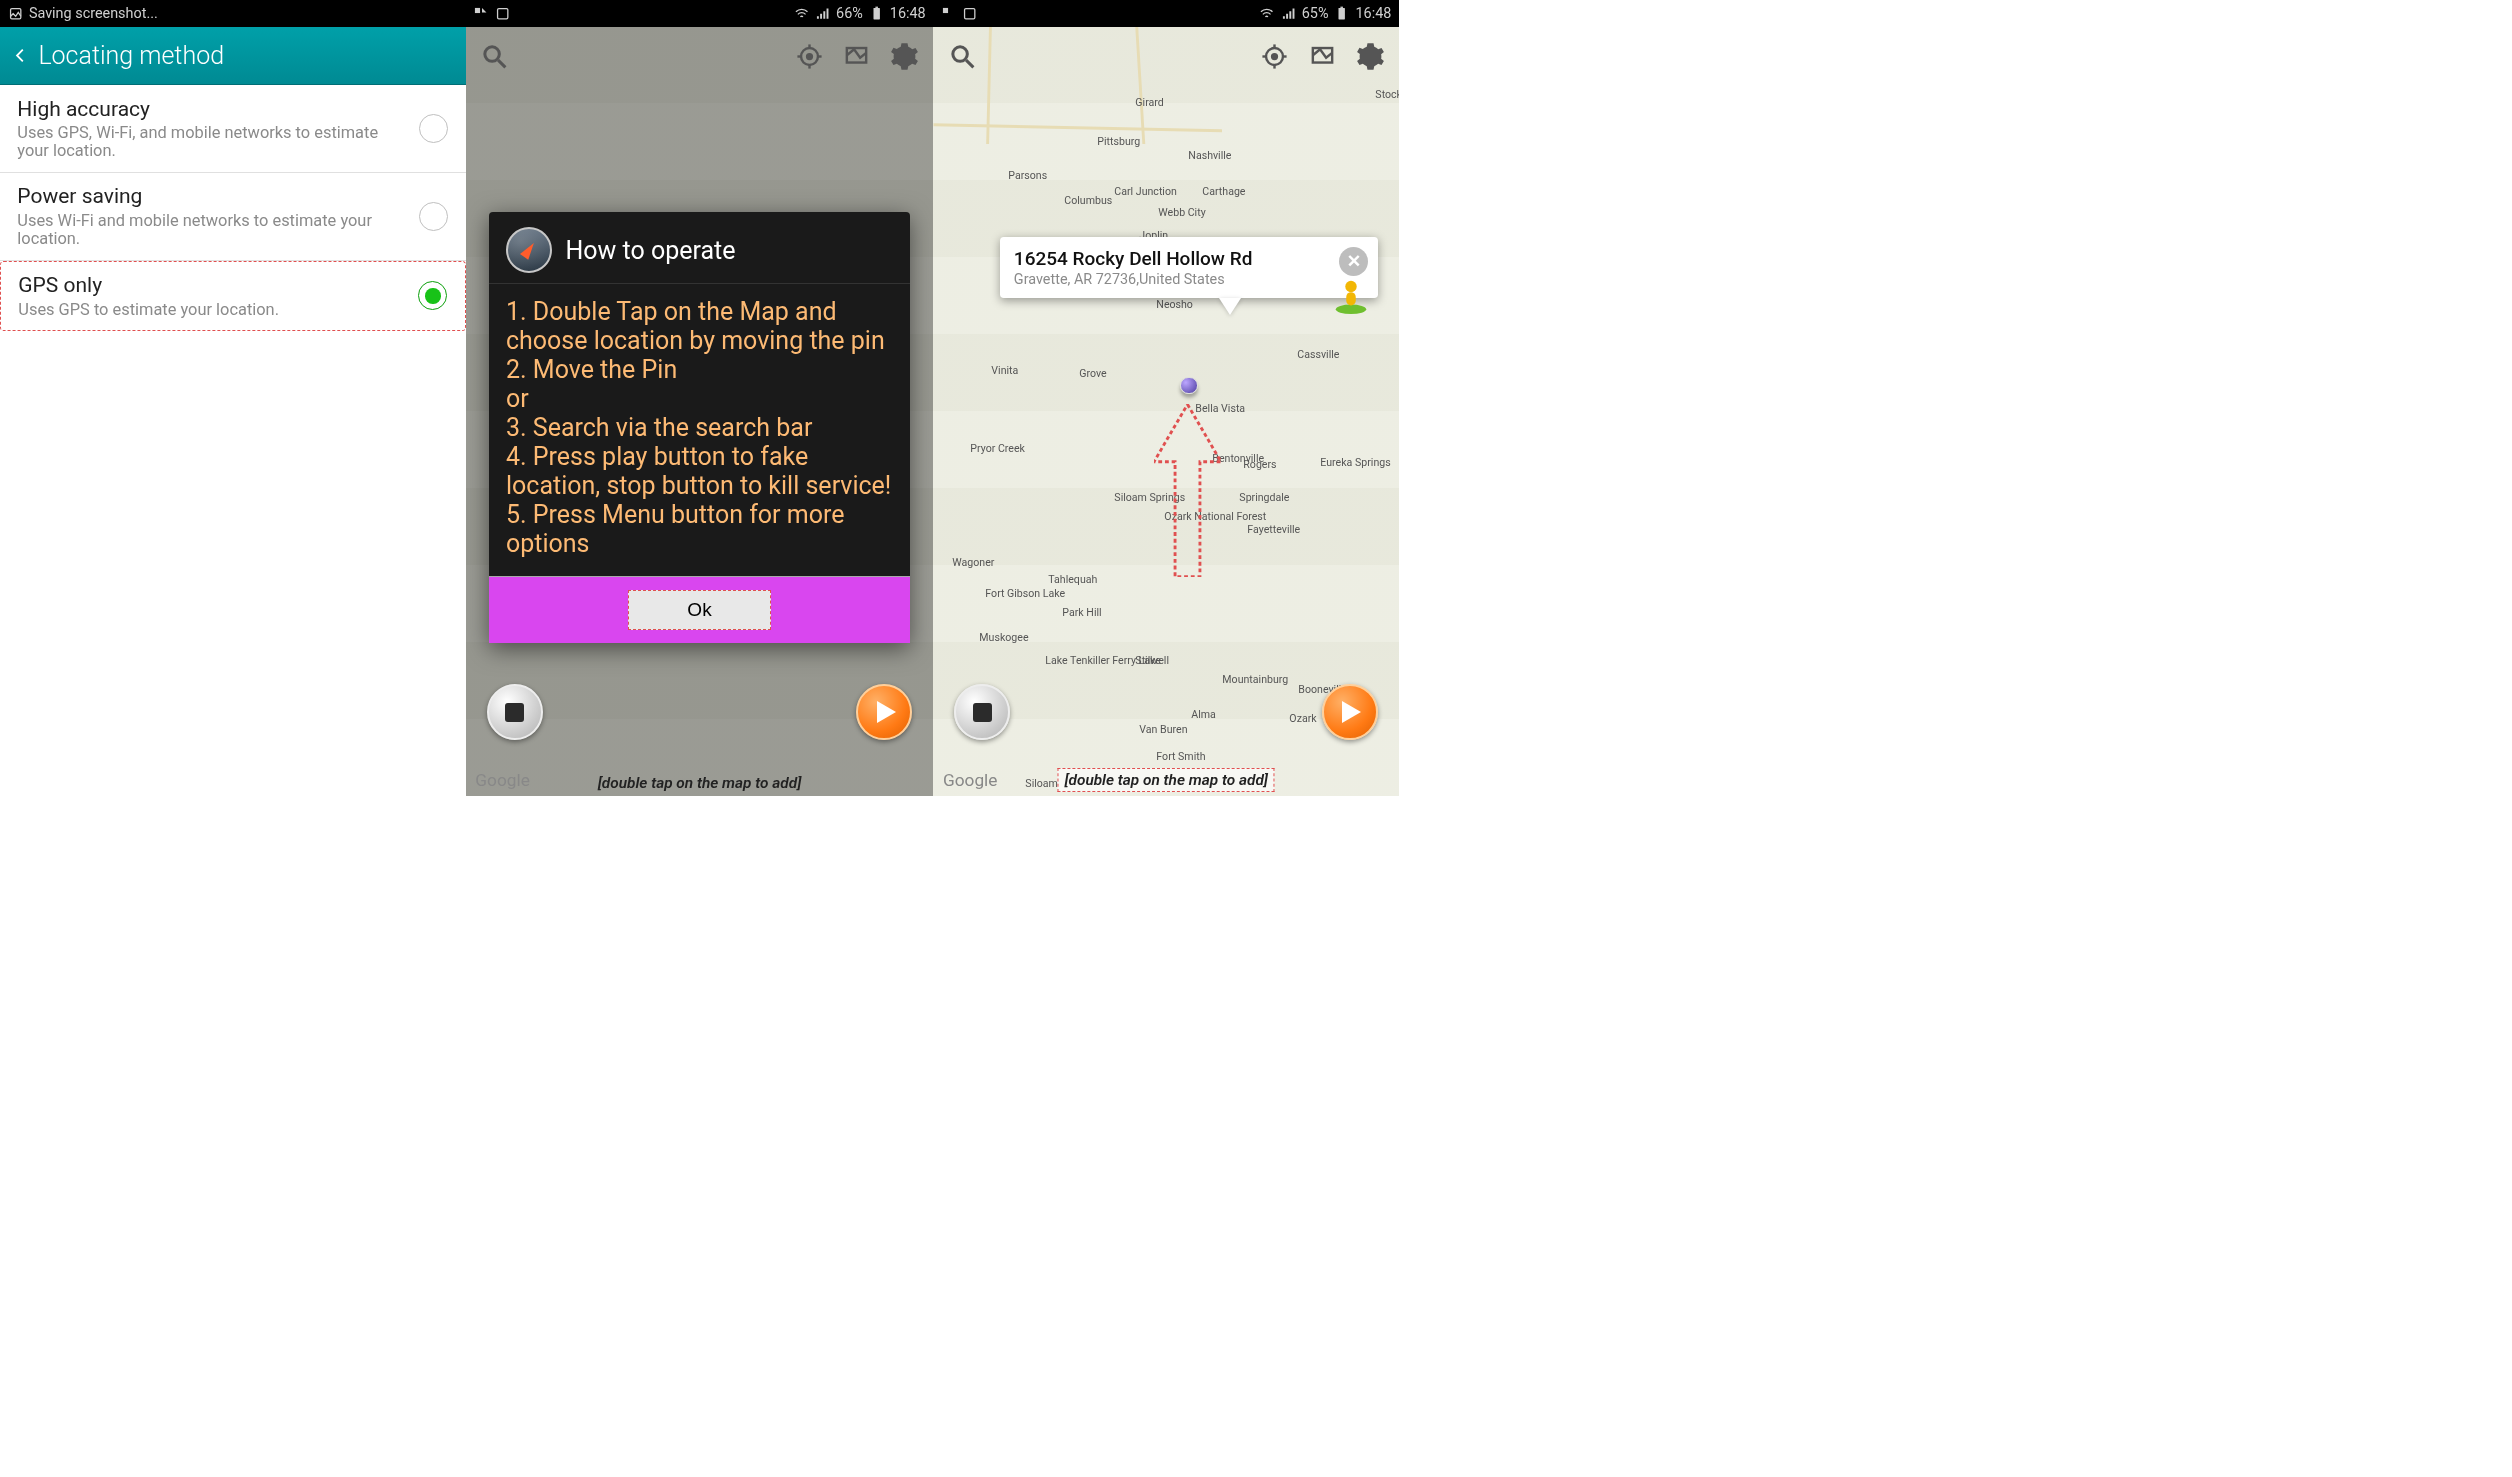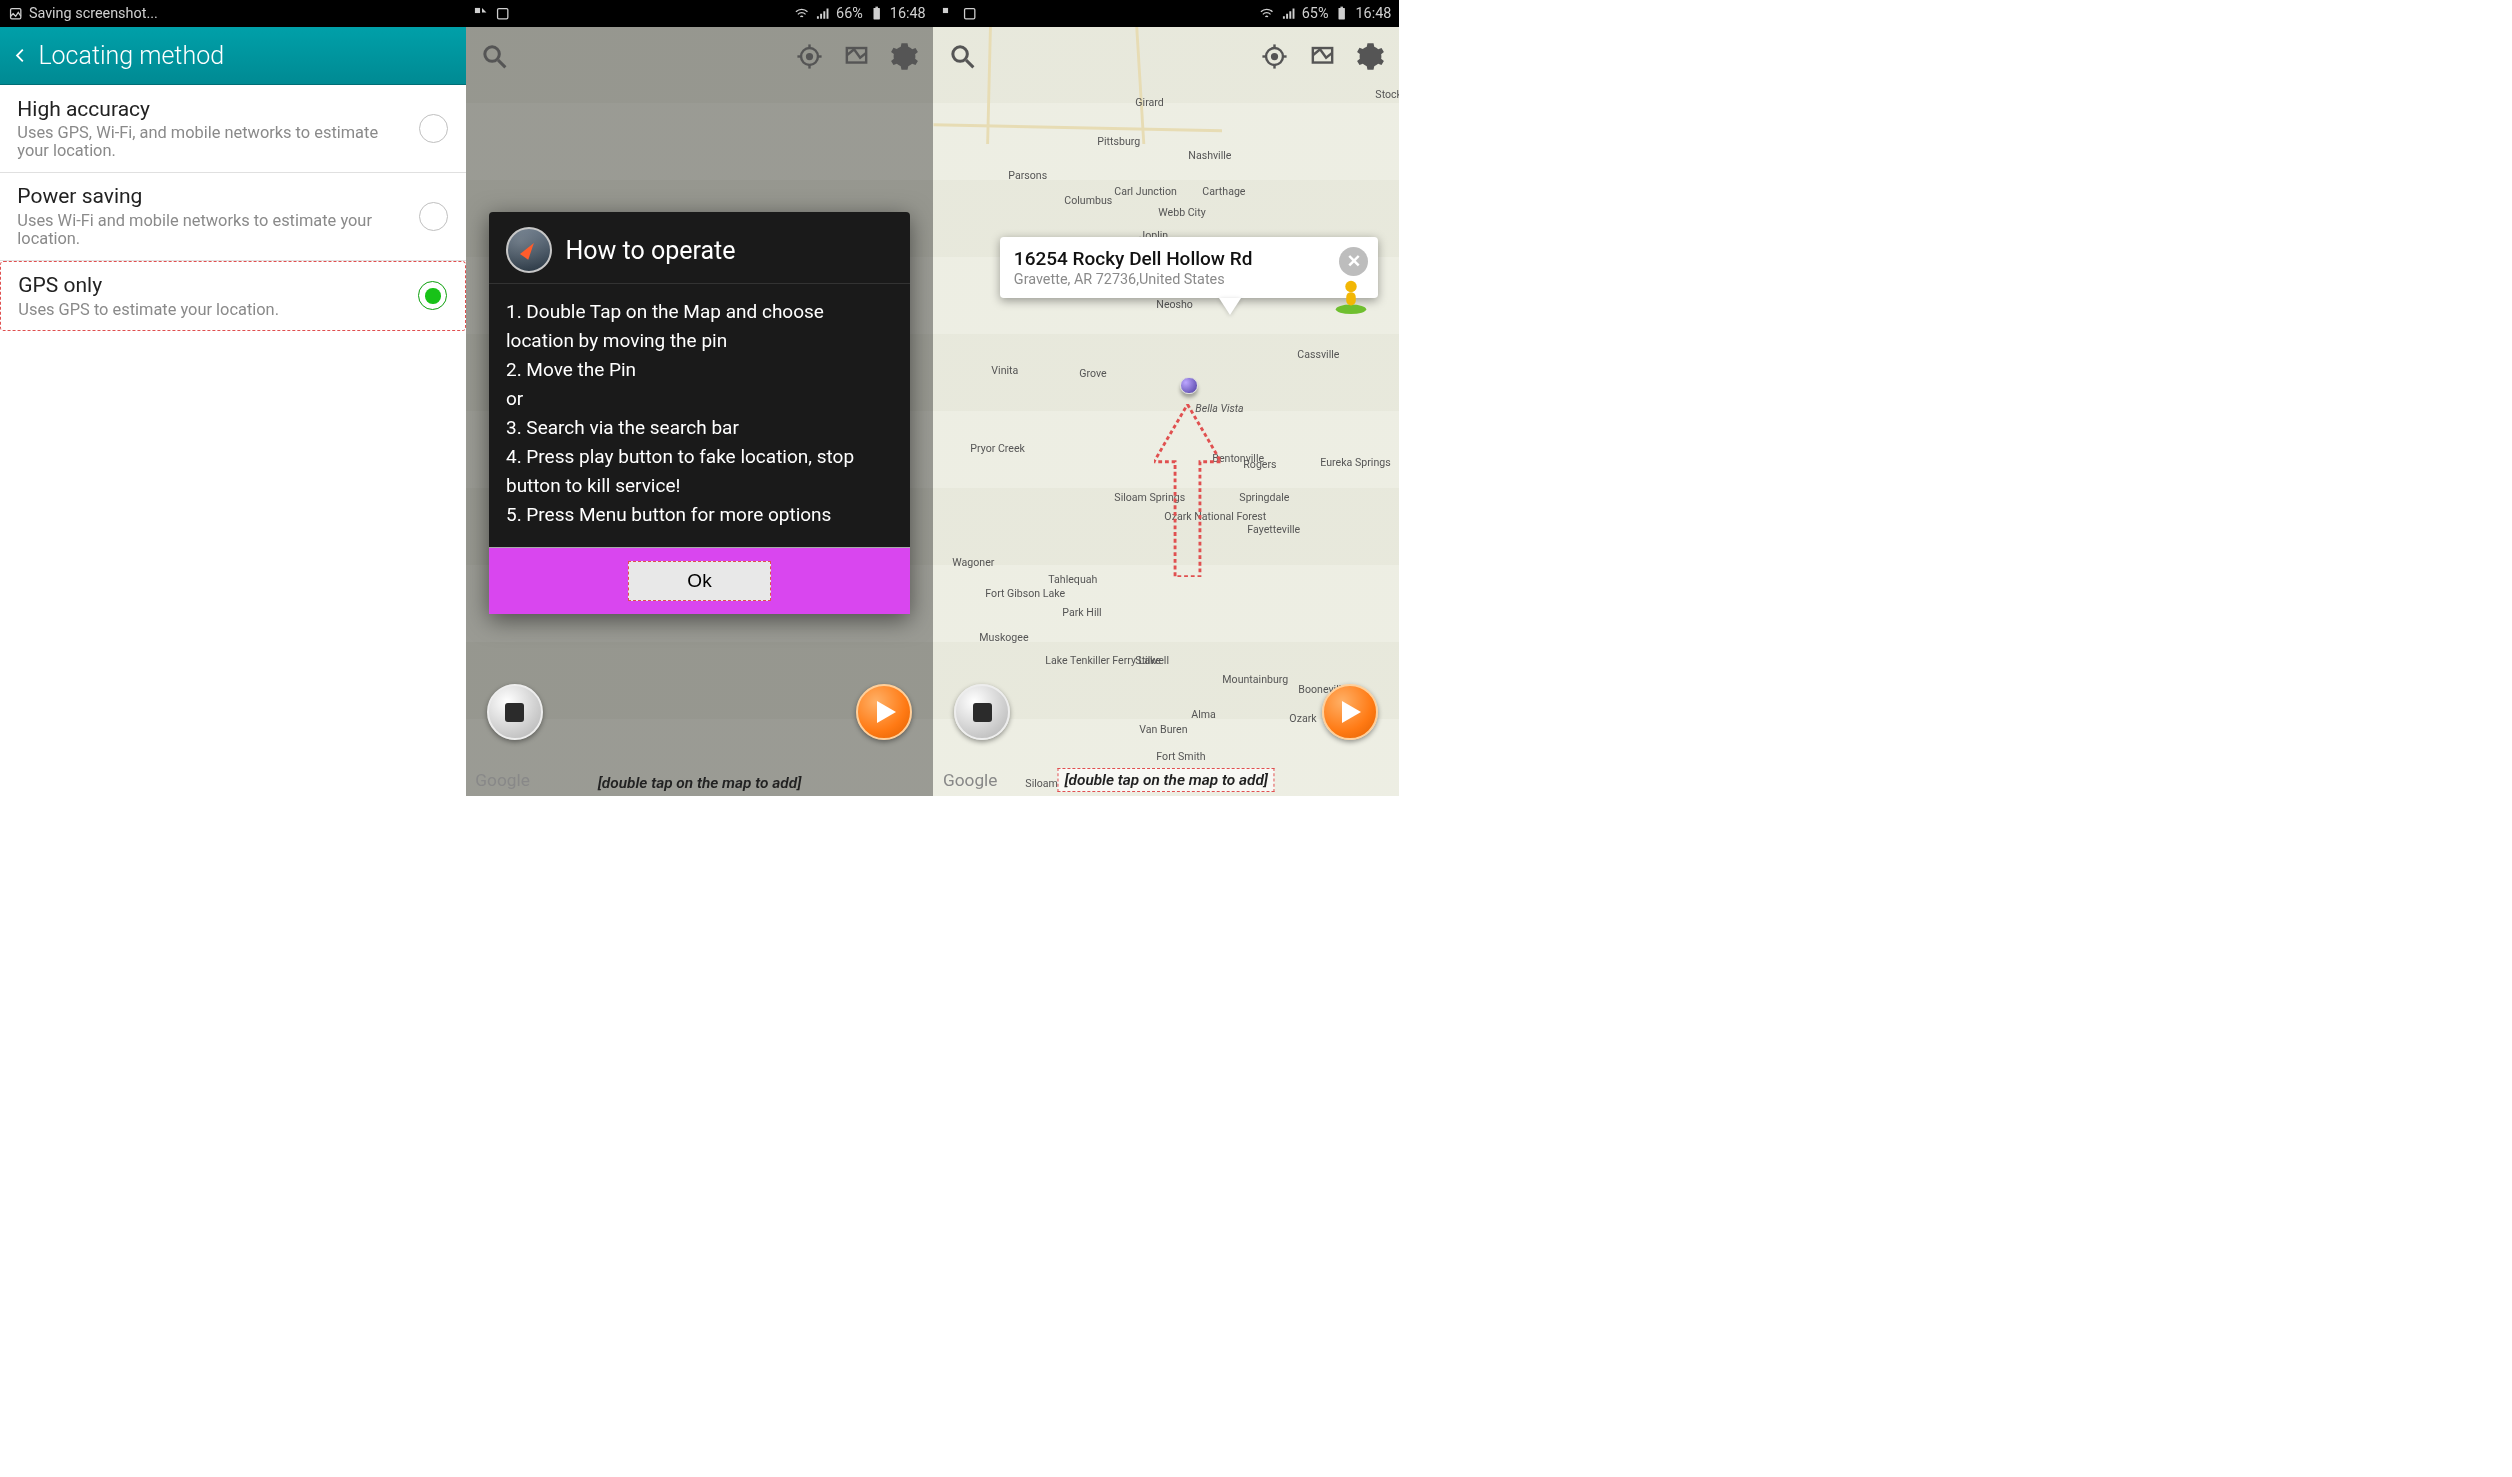--- a/index.html
+++ b/index.html
@@ -42,21 +42,21 @@
   .toolbar { position:absolute; top:31px; left:0; right:0; height:50px; display:flex; align-items:center; padding:0 7.7px; gap:7.7px; }
   .tb-icon { width:42px; height:42px; display:flex; align-items:center; justify-content:center; border-radius:3.8px; }
   .tb-icon svg { width:29px; height:29px; }
   .tb-right { margin-left:auto; display:flex; gap:5.8px; }
 
   .dialog-wrap { position:absolute; top:212px; left:23px; right:23px; background:#1a1a1a; border-radius:4px; box-shadow: 0 5.8px 23px rgba(0,0,0,0.5); }
   .dialog-head { display:flex; align-items:center; gap:13.5px; padding:15.4px 17.3px 9.6px; border-bottom:1px solid #333; }
   .compass { width:46px; height:46px; border-radius:50%; background: radial-gradient(circle at 30% 30%, #fff3, #0000), linear-gradient(#5b6a7a,#24323f); border:2.9px solid #c7c7c7; position:relative; }
   .compass::after{ content:""; position:absolute; left:50%; top:50%; transform:translate(-50%,-50%) rotate(35deg); width:0; height:0; border-left:5.8px solid transparent; border-right:5.8px solid transparent; border-bottom:17.3px solid #ff5c2b;}
   .dialog-title { color:#fff; font-size:25px; }
-  .dialog-body { color:#ffffff; font-size:19px; line-height:29px; padding:13.5px 17.3px 17.3px; }
+  .dialog-body { color:#fdba74; font-size:25px; line-height:29px; padding:13.5px 17.3px 17.3px; }
   .dialog-footer { background:#d946ef; padding:13.5px; display:flex; justify-content:center; border-top:1px solid #a8a8a8;}
   .ok-btn { padding:7.7px 58px; font-size:19px; border:1.9px dashed #e05050; background: #e8e8e8; }
   .hint { position:absolute; bottom:3.8px; left:50%; transform:translateX(-50%); font-style:italic; font-size:15.4px; color:#222; font-weight:600;}
   .hint.red-box { border:1.9px dashed #e05050; padding:1.9px 5.8px; background: rgba(255,255,255,0.6); }
   .google-logo { position:absolute; bottom:5.8px; left:9.6px; font-size:17.3px; color:#888; }
 
   
   .fab { position:absolute; width:56px; height:56px; border-radius:50%; display:flex; align-items:center; justify-content:center; box-shadow: 0 1.9px 5.8px rgba(0,0,0,0.4); }
   .fab-stop { left:21px; bottom:56px; background: radial-gradient(circle at 35% 30%, #fff, #d3d3d3 55%, #b0b0b0); border:2.9px solid #ededed; }
   .fab-stop .sq { width:19px; height:19px; background:#2b2b2b; border-radius:2.9px; }
@@ -253,21 +253,21 @@
         <span class="city" style="left: 269px; top: 185px;">Carthage</span>
         <span class="city" style="left: 75px; top: 169px;">Parsons</span>
         <span class="city" style="left: 131px; top: 194px;">Columbus</span>
         <span class="city" style="left: 225px; top: 206px;">Webb City</span>
         <span class="city" style="left: 206px; top: 229px;">Joplin</span>
         <span class="city" style="left: 346px; top: 279px;">Monett</span>
         <span class="city" style="left: 223px; top: 298px;">Neosho</span>
         <span class="city" style="left: 364px; top: 348px;">Cassville</span>
         <span class="city" style="left: 58px; top: 364px;">Vinita</span>
         <span class="city" style="left: 146px; top: 367px;">Grove</span>
-        <span class="city" style="left: 262px; top: 402px; font-style: italic;">Bella Vista</span>
+        <span class="city" style="left: 262px; top: 402px;">Bella Vista</span>
         <span class="city" style="left: 37px; top: 442px;">Pryor Creek</span>
         <span class="city" style="left: 279px; top: 452px;">Bentonville</span>
         <span class="city" style="left: 310px; top: 458px;">Rogers</span>
         <span class="city" style="left: 387px; top: 456px;">Eureka Springs</span>
         <span class="city" style="left: 181px; top: 491px;">Siloam Springs</span>
         <span class="city" style="left: 306px; top: 491px;">Springdale</span>
         <span class="city" style="left: 231px; top: 510px;">Ozark National Forest</span>
         <span class="city" style="left: 314px; top: 523px;">Fayetteville</span>
         <span class="city" style="left: 19px; top: 556px;">Wagoner</span>
         <span class="city" style="left: 115px; top: 573px;">Tahlequah</span>

